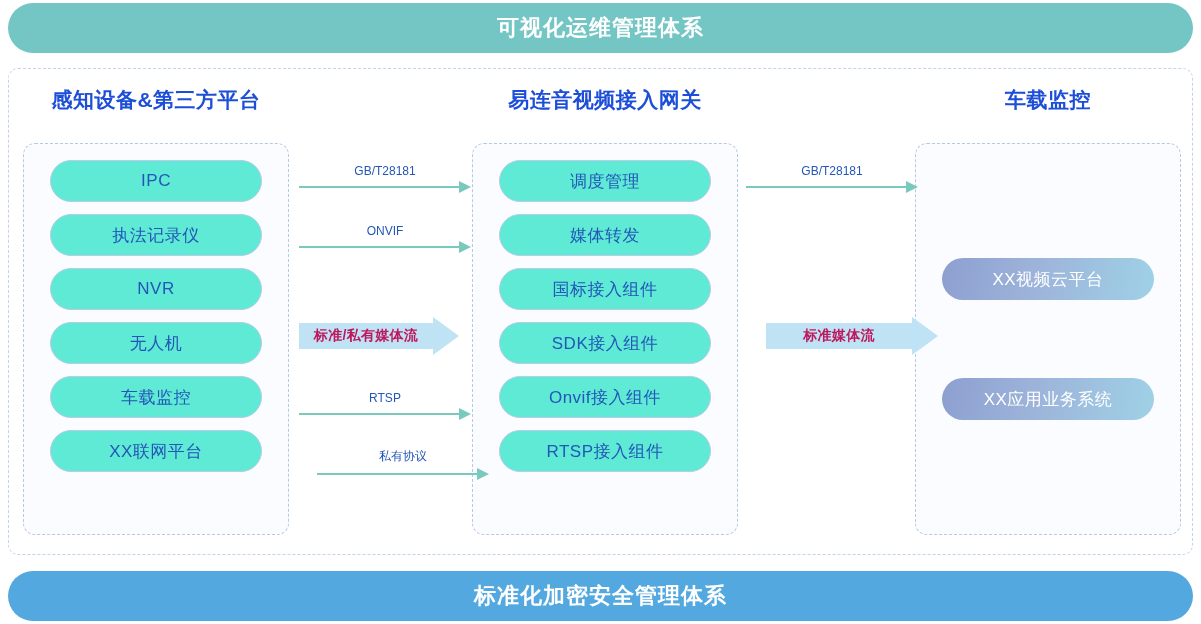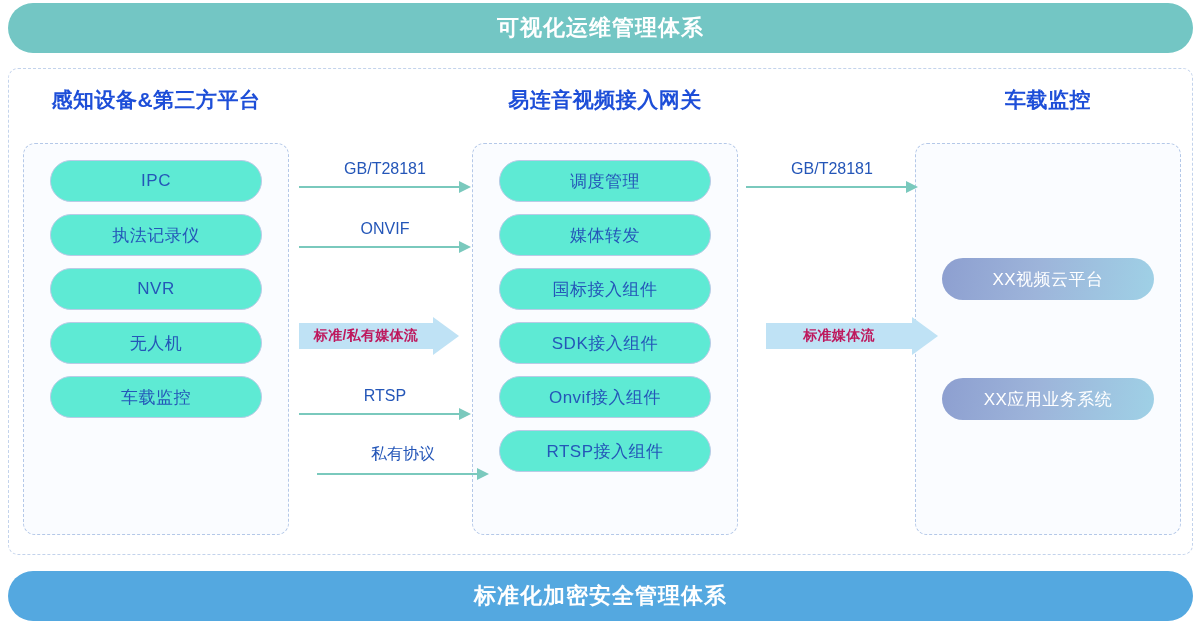--- a/index.html
+++ b/index.html
@@ -126,21 +126,21 @@
     position: absolute;
     height: 40px;
     width: 172px;
   }
   .thin-arrow .ta-label {
     position: absolute;
     bottom: 16px;
     left: 0;
     width: 100%;
     text-align: center;
-    font-size: 16px;
+    font-size: 12px;
     color: #2456b8;
     white-space: nowrap;
   }
   .thin-arrow .ta-line {
     position: absolute;
     bottom: 6px;
     left: 0;
     width: calc(100% - 11px);
     height: 2.5px;
     background: #7ac9bd;
@@ -198,20 +198,21 @@
 <div class="outer-frame">
 
   <div class="column col-left">
     <div class="col-title">感知设备&amp;第三方平台</div>
     <div class="group-box">
       <div class="pill">IPC</div>
       <div class="pill">执法记录仪</div>
       <div class="pill">NVR</div>
       <div class="pill">无人机</div>
       <div class="pill">车载监控</div>
+      <div class="pill">XX联网平台</div>
     </div>
   </div>
 
   <div class="column col-mid">
     <div class="col-title">易连音视频接入网关</div>
     <div class="group-box">
       <div class="pill">调度管理</div>
       <div class="pill">媒体转发</div>
       <div class="pill">国标接入组件</div>
       <div class="pill">SDK接入组件</div>

